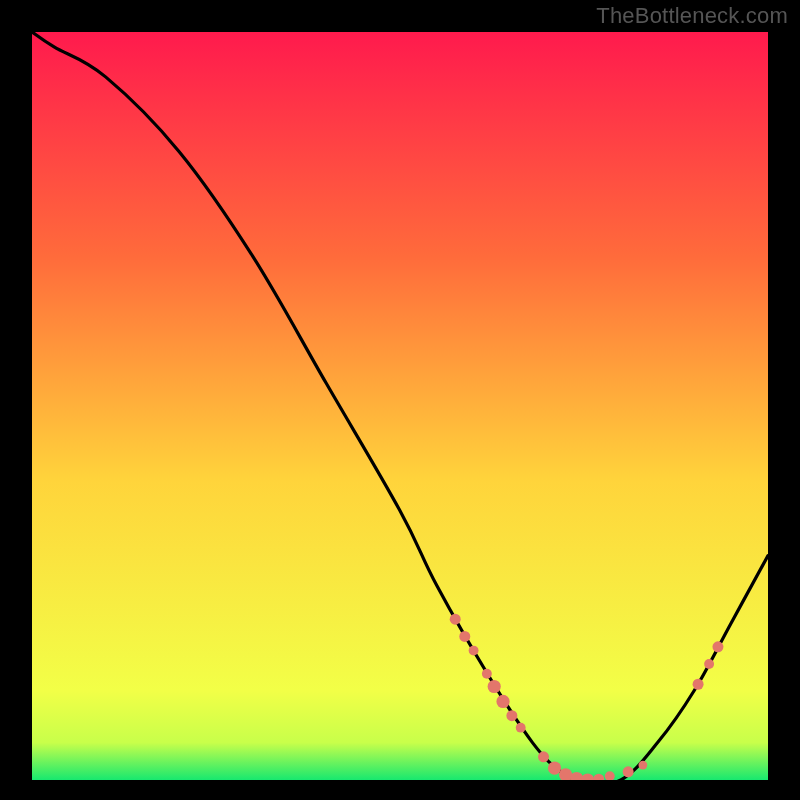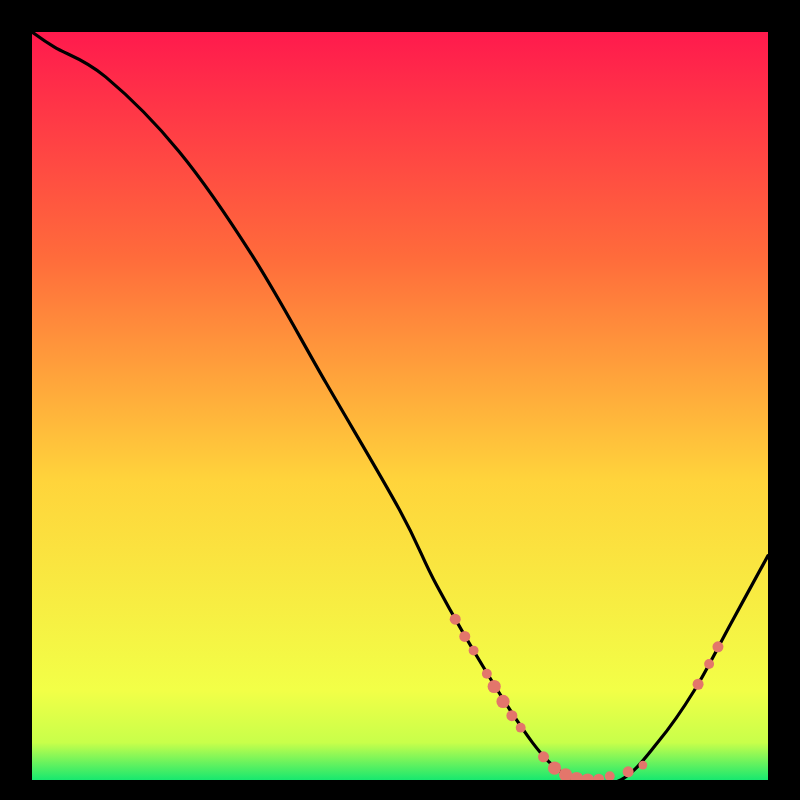--- a/index.html
+++ b/index.html
@@ -34,20 +34,21 @@
     height: 748px;
   }
   svg {
     display: block;
   }
 </style>
 </head>
 <body>
 
 <div class="outer">
+  <div class="watermark">TheBottleneck.com</div>
 
   <div class="plot-wrap">
     <svg id="chart-svg" viewBox="0 0 736 748" width="736" height="748" preserveAspectRatio="none">
       <defs>
         <linearGradient id="bg-grad" x1="0" y1="0" x2="0" y2="1">
           <stop id="g-stop-0" offset="0%" stop-color="#ff1a4d"></stop>
           <stop id="g-stop-1" offset="30%" stop-color="#ff6b3b"></stop>
           <stop id="g-stop-2" offset="60%" stop-color="#ffd43b"></stop>
           <stop id="g-stop-3" offset="88%" stop-color="#f2ff47"></stop>
           <stop id="g-stop-4" offset="95%" stop-color="#c8ff4a"></stop>

